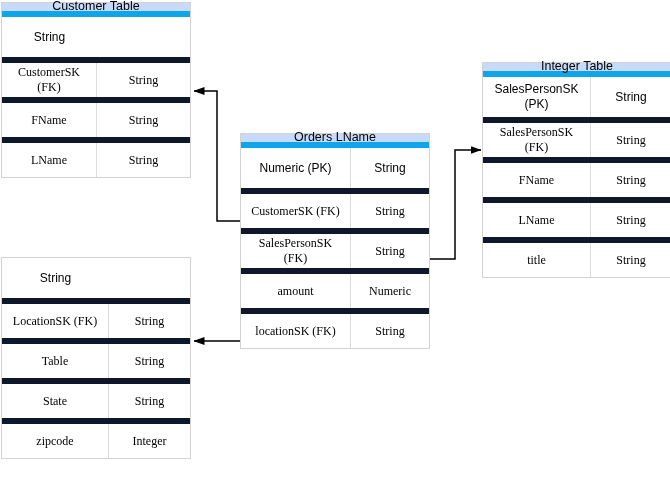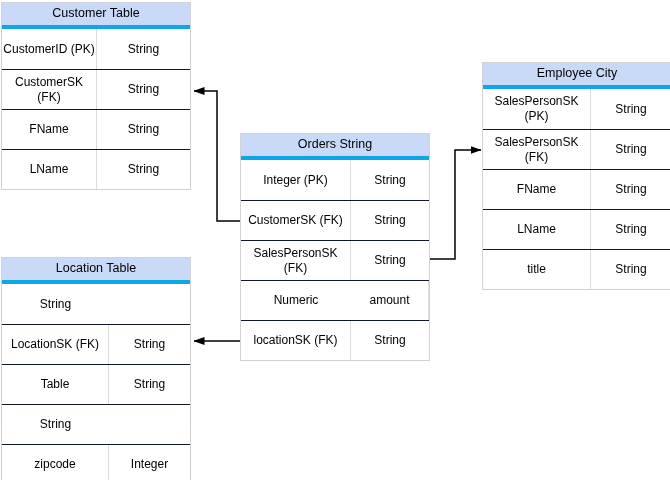--- a/index.html
+++ b/index.html
@@ -17,38 +17,39 @@
     color: #000000;
   }
   .tbl {
     position: absolute;
     width: 190px;
     background: #ffffff;
     border: 1px solid #d2d2d2;
     box-sizing: border-box;
   }
   .tbl .hdr {
-    height: 26px;
+    height: 14px;
     box-sizing: border-box;
     background: #c9daf8;
-    border-bottom: 4px solid #0ea5e9;
+    border-bottom: 6px solid #0ea5e9;
     display: flex;
     align-items: center;
     justify-content: center;
     font-size: 12.5px;
     line-height: 1.1;
   }
   .tbl .row {
     display: grid;
     grid-template-columns: var(--name-w) 1fr;
     height: 40px;
     box-sizing: border-box;
   }
   .tbl .row + .row {
-    border-top: 1px solid #0f172a;
+    border-top: 6px solid #0f172a;
+    font-family: Liberation Serif, serif;
   }
   .cell {
     display: flex;
     align-items: center;
     justify-content: center;
     text-align: center;
     font-size: 12px;
     line-height: 1.25;
     box-sizing: border-box;
     overflow: hidden;
@@ -75,65 +76,64 @@
   }
 </style>
 </head>
 <body>
 
 <div class="canvas">
 
   <div class="tbl" id="tbl-customer">
     <div class="hdr">Customer Table</div>
     <div class="row">
-      <div class="cell name">CustomerID (PK)</div>
       <div class="cell type">String</div>
     </div>
     <div class="row">
       <div class="cell name">CustomerSK
 (FK)</div>
       <div class="cell type">String</div>
     </div>
     <div class="row">
       <div class="cell name">FName</div>
       <div class="cell type">String</div>
     </div>
     <div class="row">
       <div class="cell name">LName</div>
       <div class="cell type">String</div>
     </div>
   </div>
 
   <div class="tbl" id="tbl-orders">
-    <div class="hdr">Orders String</div>
+    <div class="hdr">Orders LName</div>
     <div class="row">
-      <div class="cell name">Integer (PK)</div>
+      <div class="cell name">Numeric (PK)</div>
       <div class="cell type">String</div>
     </div>
     <div class="row">
       <div class="cell name">CustomerSK (FK)</div>
       <div class="cell type">String</div>
     </div>
     <div class="row">
       <div class="cell name">SalesPersonSK
 (FK)</div>
       <div class="cell type">String</div>
     </div>
     <div class="row">
+      <div class="cell name">amount</div>
       <div class="cell type">Numeric</div>
-      <div class="cell name">amount</div>
     </div>
     <div class="row">
       <div class="cell name">locationSK (FK)</div>
       <div class="cell type">String</div>
     </div>
   </div>
 
   <div class="tbl" id="tbl-employee">
-    <div class="hdr">Employee City</div>
+    <div class="hdr">Integer Table</div>
     <div class="row">
       <div class="cell name">SalesPersonSK (PK)</div>
       <div class="cell type">String</div>
     </div>
     <div class="row">
       <div class="cell name">SalesPersonSK
 (FK)</div>
       <div class="cell type">String</div>
     </div>
     <div class="row">
@@ -144,33 +144,33 @@
       <div class="cell name">LName</div>
       <div class="cell type">String</div>
     </div>
     <div class="row">
       <div class="cell name">title</div>
       <div class="cell type">String</div>
     </div>
   </div>
 
   <div class="tbl" id="tbl-location">
-    <div class="hdr">Location Table</div>
     <div class="row">
       <div class="cell type">String</div>
     </div>
     <div class="row">
       <div class="cell name">LocationSK (FK)</div>
       <div class="cell type">String</div>
     </div>
     <div class="row">
       <div class="cell name">Table</div>
       <div class="cell type">String</div>
     </div>
     <div class="row">
+      <div class="cell name">State</div>
       <div class="cell type">String</div>
     </div>
     <div class="row">
       <div class="cell name">zipcode</div>
       <div class="cell type">Integer</div>
     </div>
   </div>
 
   <svg class="wires" width="670" height="480" viewBox="0 0 670 480" aria-hidden="true">
     <defs>

